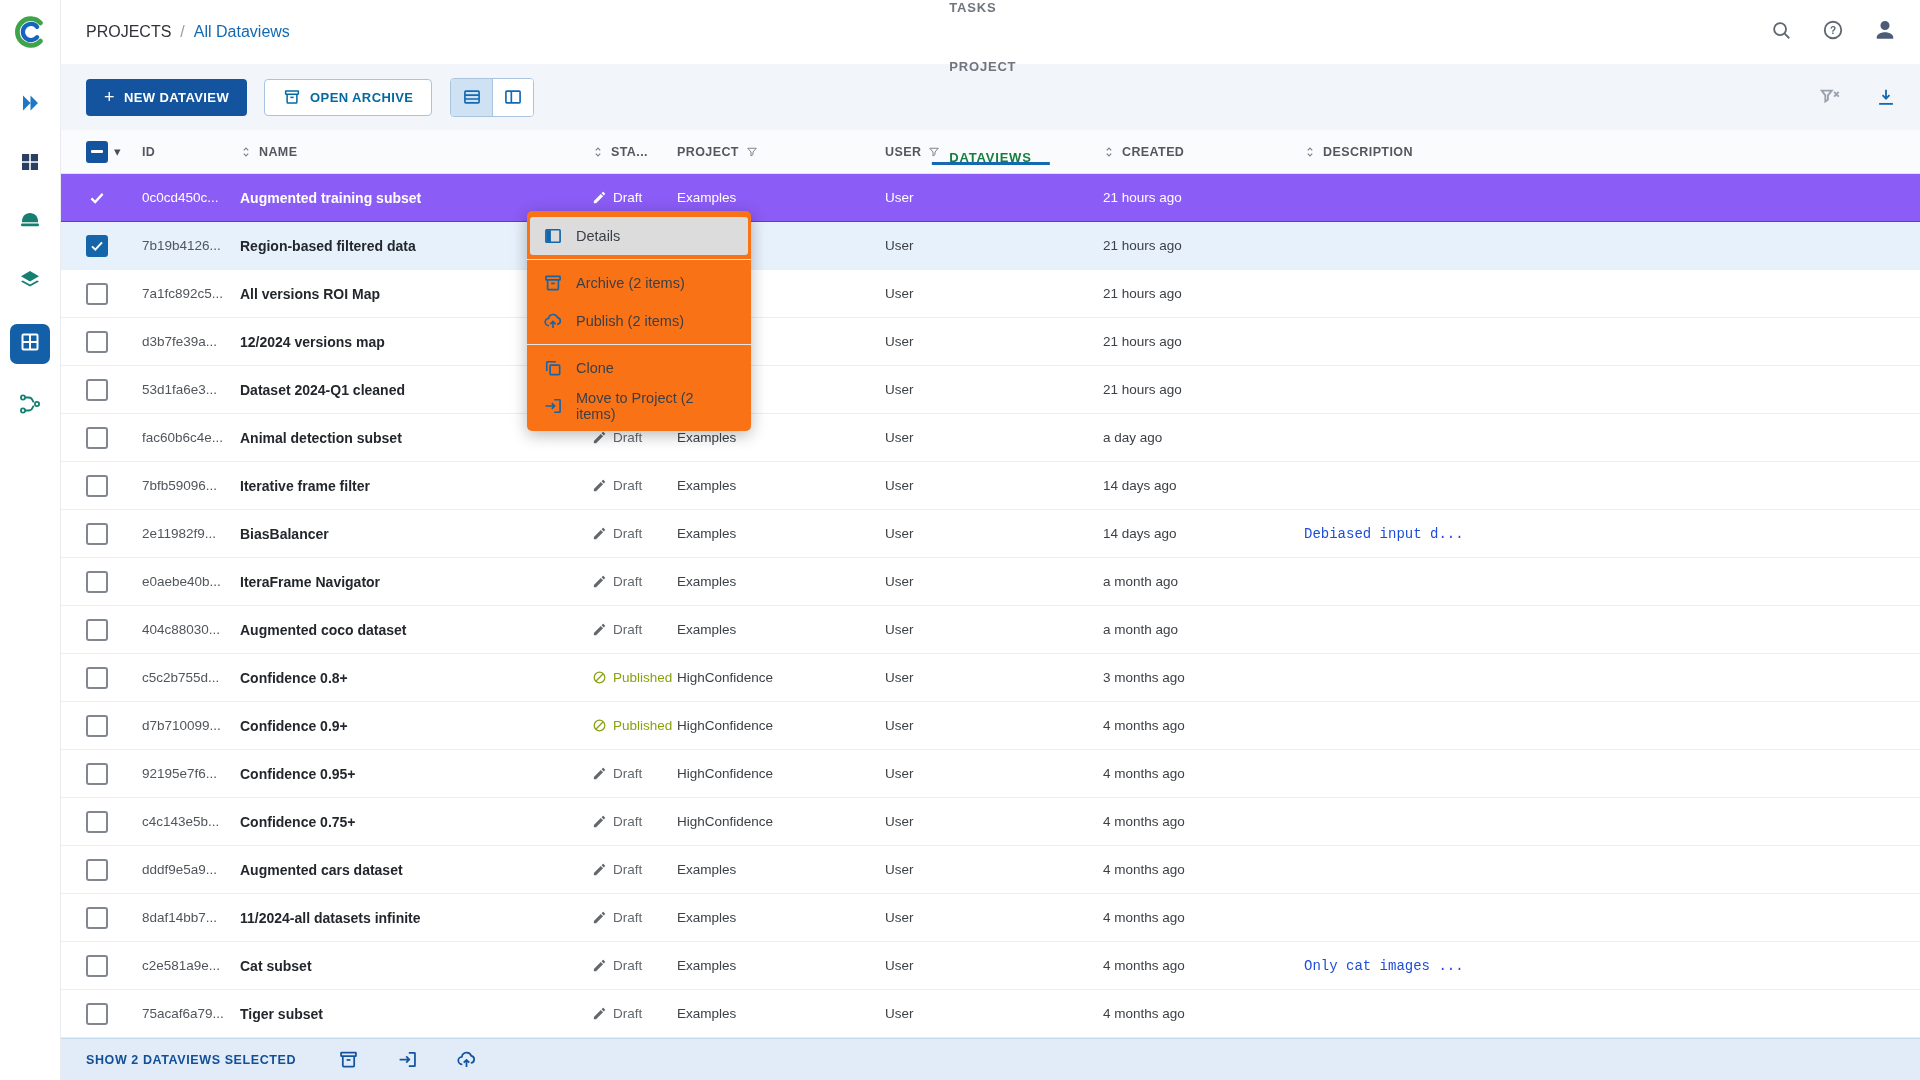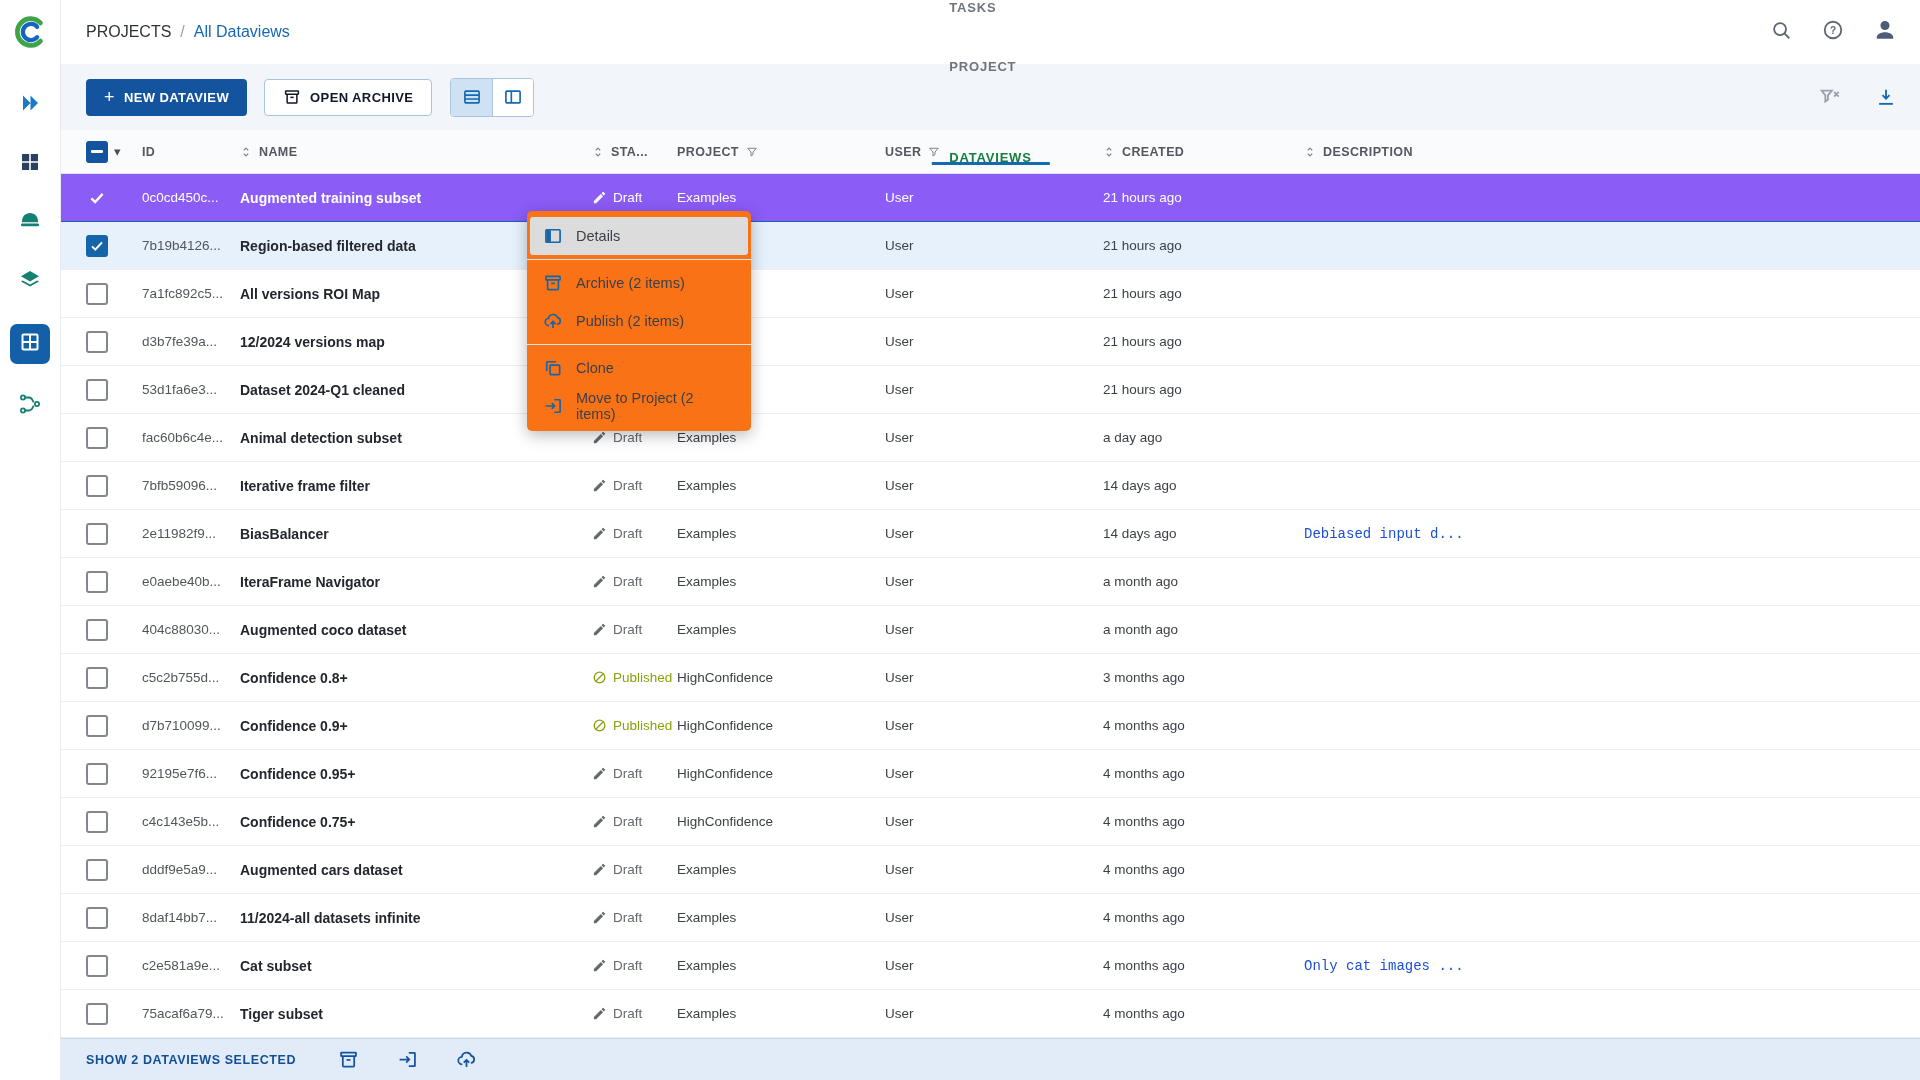--- a/index.html
+++ b/index.html
@@ -33,21 +33,21 @@
   .top-actions { margin-left:auto; display:flex; align-items:center; gap:26px; color:#5f6770; }
   .top-actions .icon-btn { width:26px; height:26px; display:flex; align-items:center; justify-content:center; cursor:pointer; }
   .top-actions svg { width:22px; height:22px; }
   .avatar svg { width:26px; height:26px; color:#4d5d77; }
 
   
   .toolbar { height:66px; background:#f2f5f9; display:flex; align-items:center; padding:0 22px 0 25px; }
   .btn { height:37px; border-radius:4px; font-size:13px; font-weight:700; letter-spacing:.4px; display:flex; align-items:center; gap:9px; padding:0 18px; cursor:pointer; font-family:"Liberation Sans", sans-serif; }
   .btn-primary { background:#14549f; color:#fff; border:none; }
   .btn-primary .plus { font-size:18px; font-weight:400; line-height:1; }
-  .btn-outline { background:#fff; color:#0f172a; border:1px solid #a9c4de; margin-left:17px; }
+  .btn-outline { background:#fff; color:#0369a1; border:1px solid #a9c4de; margin-left:17px; }
   .btn-outline svg { width:18px; height:18px; }
   .view-toggle { display:flex; margin-left:18px; border:1px solid #a9c4de; border-radius:4px; overflow:hidden; background:#fff; }
   .vt-btn { width:41px; height:37px; display:flex; align-items:center; justify-content:center; color:#1569b3; background:#fff; cursor:pointer; border:none; }
   .vt-btn + .vt-btn { border-left:1px solid #a9c4de; }
   .vt-btn.active { background:#cfe2f3; }
   .vt-btn svg { width:20px; height:20px; }
   .toolbar-right { margin-left:auto; display:flex; align-items:center; gap:32px; }
   .tool-icon { width:24px; height:24px; display:flex; align-items:center; justify-content:center; cursor:pointer; background:none; border:none; }
   .tool-icon svg { width:22px; height:22px; }
   .muted { color:#9aa1ab; }

